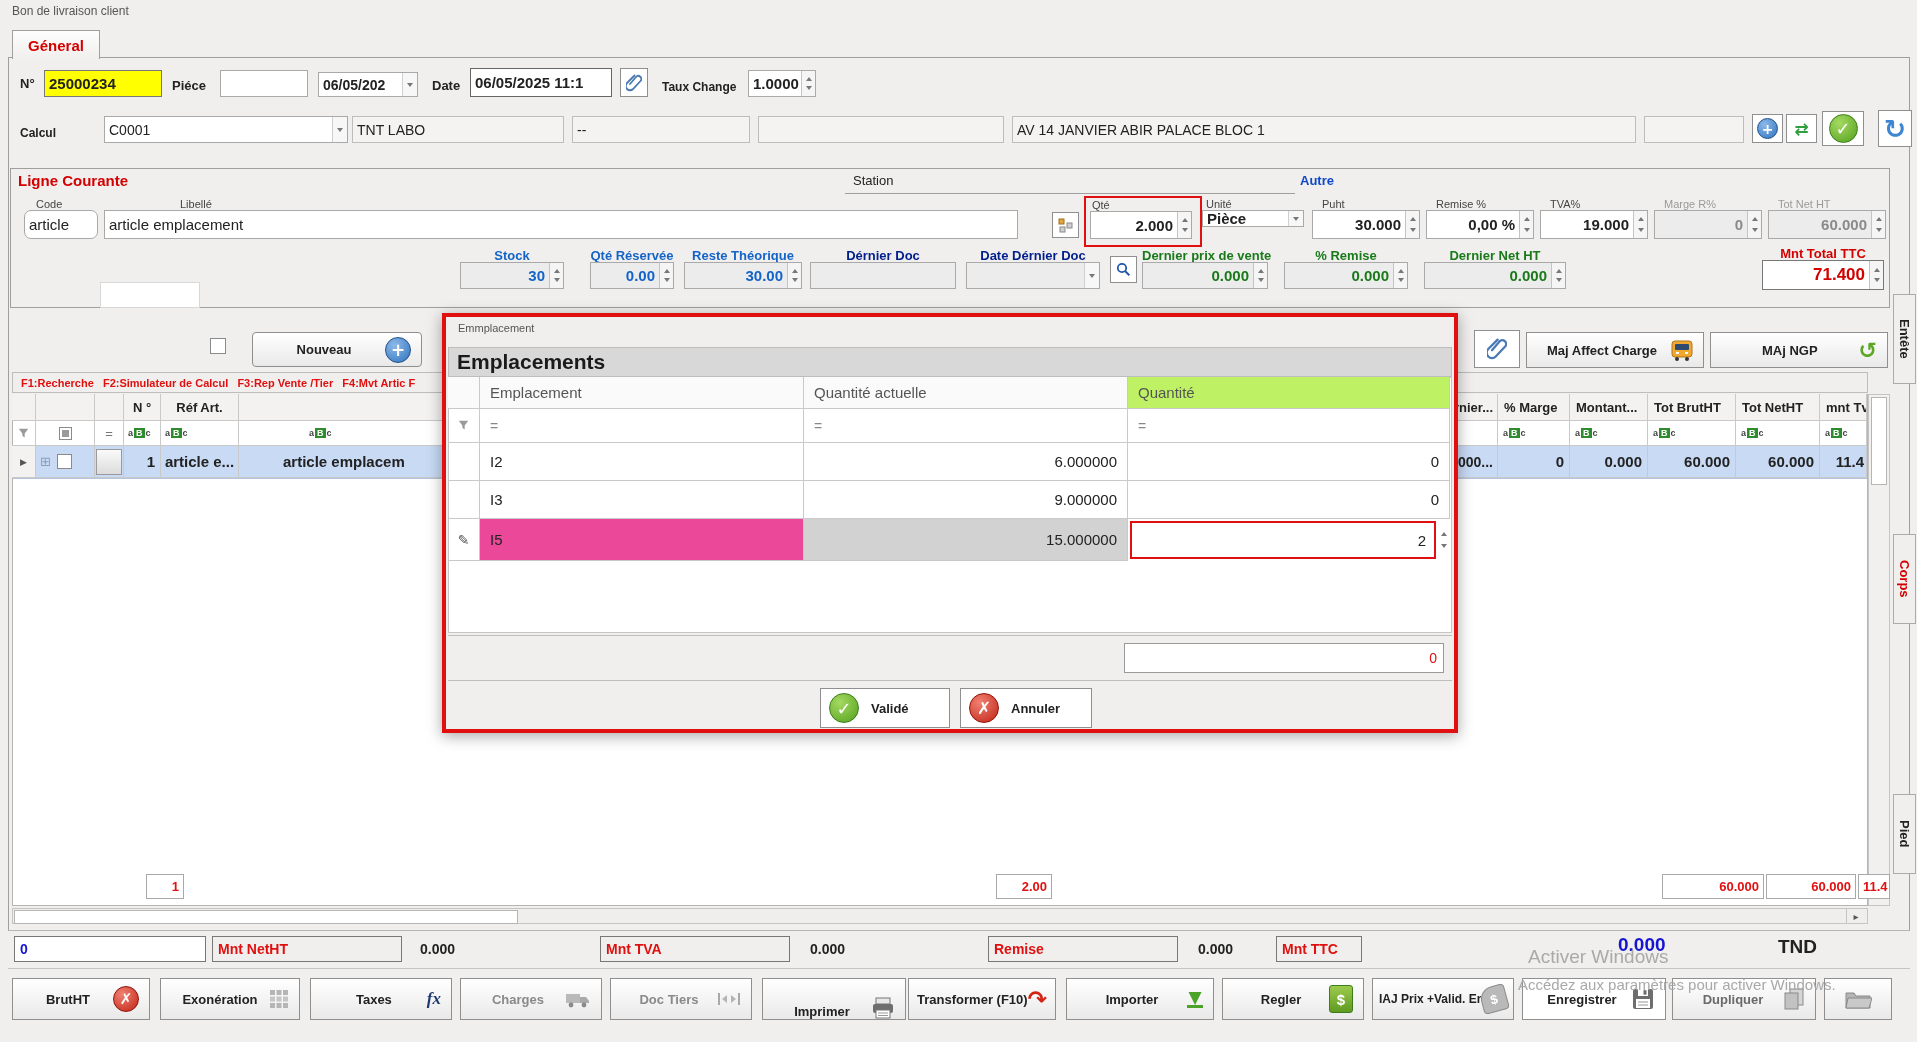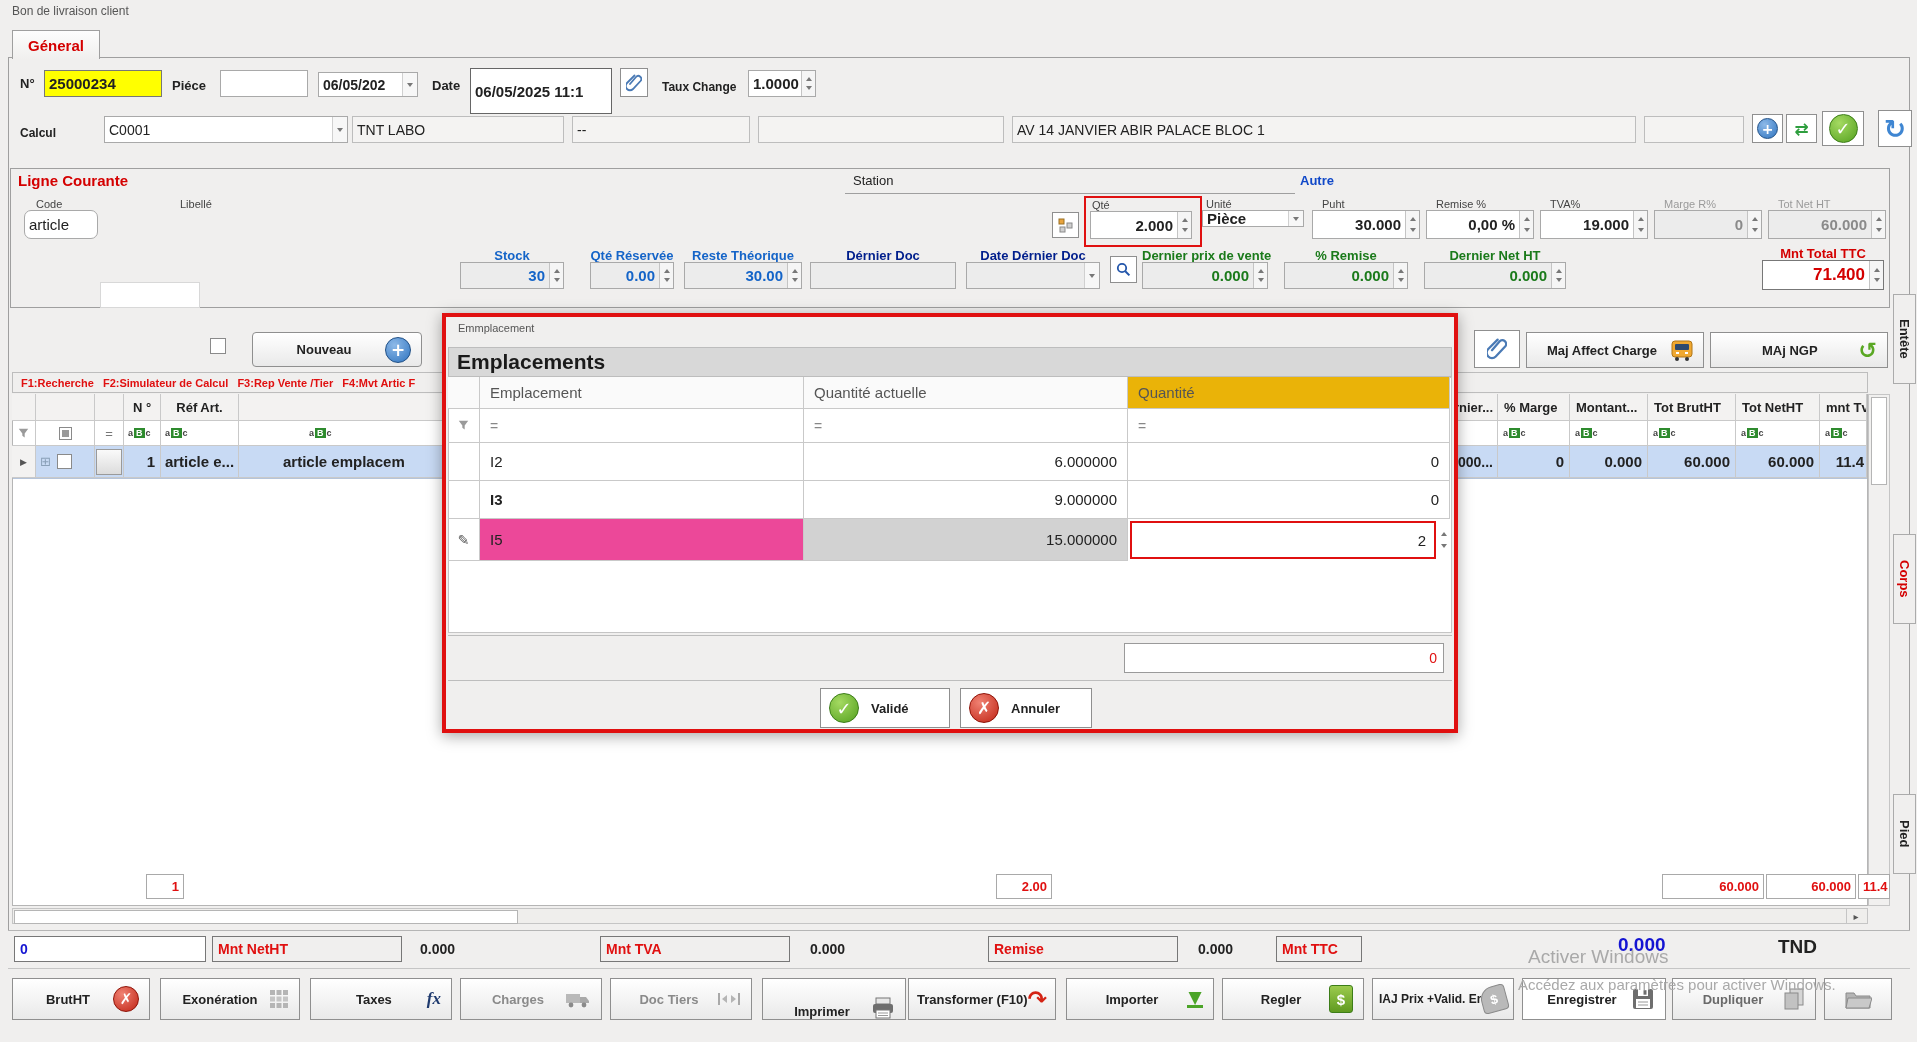--- a/index.html
+++ b/index.html
@@ -60,21 +60,21 @@
   <div class="fld" style="left:220px;top:70px;width:88px;height:27px;">
       <span class="v"></span>
     </div>
   <div class="fld" style="left:318px;top:72px;width:100px;height:25px;font-weight:bold;">
     <span class="v" style="font-size:14px;">06/05/202</span>
     <span class="dd">
         <span class="tri-dn"></span>
       </span>
   </div>
   <div class="abs" style="left:432px;top:78px;font-size:13px;font-weight:bold;">Date</div>
-  <div class="fld" style="left:470px;top:68px;width:142px;height:46px;border-color:#666;">
+  <div class="fld" style="left:470px;top:68px;width:142px;height:29px;border-color:#666;">
       <span class="v">06/05/2025 11:1</span>
     </div>
   <div class="btn3" style="left:620px;top:68px;width:28px;height:29px;justify-content:center;background:#fff;">
     <span>
         <svg width="16" height="20" viewBox="0 0 16 20">
           <path d="M4 11 L10 4 a3 3 0 0 1 4.5 4 L7 16 a4.2 4.2 0 0 1-6-6 L8.5 2.5" fill="none" stroke="#4a7ab5" stroke-width="1.8" stroke-linecap="round"></path>
         </svg>
       </span>
   </div>
   <div class="abs" style="left:662px;top:80px;font-size:12px;font-weight:bold;">Taux Change</div>
@@ -123,20 +123,23 @@
 
   <div class="panel" style="left:10px;top:168px;width:1880px;height:140px;"></div>
   <div class="abs" style="left:18px;top:172px;font-size:15px;font-weight:bold;color:#d40000;">Ligne Courante</div>
   <div class="abs" style="left:845px;top:168px;width:450px;height:26px;border-bottom:1px solid #9f9f9f;font-size:13px;display:flex;align-items:center;padding-left:8px;box-sizing:border-box;">Station</div>
   <div class="abs" style="left:1300px;top:173px;font-size:13px;font-weight:bold;color:#1048c8;">Autre</div>
 
   <div class="sl" style="left:36px;top:198px;">Code</div>
   <div class="sl" style="left:180px;top:198px;">Libellé</div>
   <div class="fld" style="left:24px;top:210px;width:74px;height:29px;font-weight:normal;border-radius:7px;">
       <span class="v">article</span>
+    </div>
+  <div class="fld" style="left:104px;top:210px;width:914px;height:29px;font-weight:normal;">
+      <span class="v">article emplacement</span>
     </div>
   <div class="btn3" style="left:1052px;top:212px;width:27px;height:26px;justify-content:center;background:#fff;">
     <span>
         <svg width="15" height="15" viewBox="0 0 15 15">
           <rect x="1" y="1" width="5" height="5" fill="#e8a33d" stroke="#9a7024"></rect>
           <rect x="9" y="5" width="5" height="5" fill="#cfcfcf" stroke="#8a8a8a"></rect>
           <rect x="2" y="9" width="5" height="5" fill="#cfcfcf" stroke="#8a8a8a"></rect>
         </svg>
       </span>
   </div>
@@ -586,40 +589,40 @@
 
   <div class="abs" style="left:442px;top:313px;width:1016px;height:420px;border:4px solid #e01010;background:#f0efee;z-index:10;box-shadow:0 3px 14px rgba(0,0,0,.35);box-sizing:border-box;">
     <div style="position:absolute;left:12px;top:5px;font-size:11px;color:#555;">Emmplacement</div>
     <div style="position:absolute;left:2px;top:30px;width:1004px;height:30px;background:#d8d8d8;border:1px solid #bdbdbd;box-sizing:border-box;display:flex;align-items:center;padding-left:8px;font-size:21px;font-weight:bold;color:#1a1a1a;">Emplacements</div>
 
     <div style="position:absolute;left:2px;top:60px;width:1004px;height:256px;background:#fff;border:1px solid #c5c5c5;box-sizing:border-box;"></div>
 
     <div class="cell" style="left:2px;top:60px;width:32px;height:32px;background:#fafafa;"></div>
     <div class="cell" style="left:34px;top:60px;width:324px;height:32px;background:#fafafa;padding-left:10px;font-size:15px;color:#555;">Emplacement</div>
     <div class="cell" style="left:358px;top:60px;width:324px;height:32px;background:#fafafa;padding-left:10px;font-size:15px;color:#555;">Quantité actuelle</div>
-    <div class="cell" style="left:682px;top:60px;width:322px;height:32px;background:#eab308;padding-left:10px;font-size:15px;color:#555;">Quantité</div>
+    <div class="cell" style="left:682px;top:60px;width:322px;height:32px;background:#bef264;padding-left:10px;font-size:15px;color:#555;">Quantité</div>
 
     <div class="cell" style="left:2px;top:92px;width:32px;height:34px;justify-content:center;">
       <span>
           <svg width="11" height="11" viewBox="0 0 14 14">
             <path d="M1 1 H13 L8.5 7 V12 L5.5 10 V7 Z" fill="#9a9a9a"></path>
           </svg>
         </span>
     </div>
     <div class="cell" style="left:34px;top:92px;width:324px;height:34px;padding-left:10px;color:#888;font-size:14px;">=</div>
     <div class="cell" style="left:358px;top:92px;width:324px;height:34px;padding-left:10px;color:#888;font-size:14px;">=</div>
     <div class="cell" style="left:682px;top:92px;width:322px;height:34px;padding-left:10px;color:#888;font-size:14px;">=</div>
 
     <div class="cell" style="left:2px;top:126px;width:32px;height:38px;"></div>
     <div class="cell" style="left:34px;top:126px;width:324px;height:38px;padding-left:10px;font-size:15px;">I2</div>
     <div class="cell" style="left:358px;top:126px;width:324px;height:38px;justify-content:flex-end;padding-right:10px;font-size:15px;">6.000000</div>
     <div class="cell" style="left:682px;top:126px;width:322px;height:38px;justify-content:flex-end;padding-right:10px;font-size:15px;">0</div>
 
     <div class="cell" style="left:2px;top:164px;width:32px;height:38px;"></div>
-    <div class="cell" style="left:34px;top:164px;width:324px;height:38px;padding-left:10px;font-size:15px;font-weight:bold;">I3</div>
+    <div class="cell" style="left:34px;top:164px;width:324px;height:38px;padding-left:10px;font-size:15px;">I3</div>
     <div class="cell" style="left:358px;top:164px;width:324px;height:38px;justify-content:flex-end;padding-right:10px;font-size:15px;">9.000000</div>
     <div class="cell" style="left:682px;top:164px;width:322px;height:38px;justify-content:flex-end;padding-right:10px;font-size:15px;">0</div>
 
     <div class="cell" style="left:2px;top:202px;width:32px;height:42px;justify-content:center;color:#555;font-size:14px;font-family:'DejaVu Sans',sans-serif;">✎</div>
     <div class="cell" style="left:34px;top:202px;width:324px;height:42px;padding-left:10px;font-size:15px;background:#ec4899;">I5</div>
     <div class="cell" style="left:358px;top:202px;width:324px;height:42px;justify-content:flex-end;padding-right:10px;font-size:15px;background:#d2d2d2;">15.000000</div>
     <div style="position:absolute;left:684px;top:204px;width:306px;height:38px;border:2px solid #e01010;background:#fff;box-sizing:border-box;display:flex;align-items:center;justify-content:flex-end;padding-right:8px;font-size:15px;">2</div>
     <div style="position:absolute;left:992px;top:206px;width:12px;height:34px;display:flex;flex-direction:column;align-items:center;justify-content:space-evenly;">
         <span class="tri-up"></span>
         <span class="tri-dn"></span>

